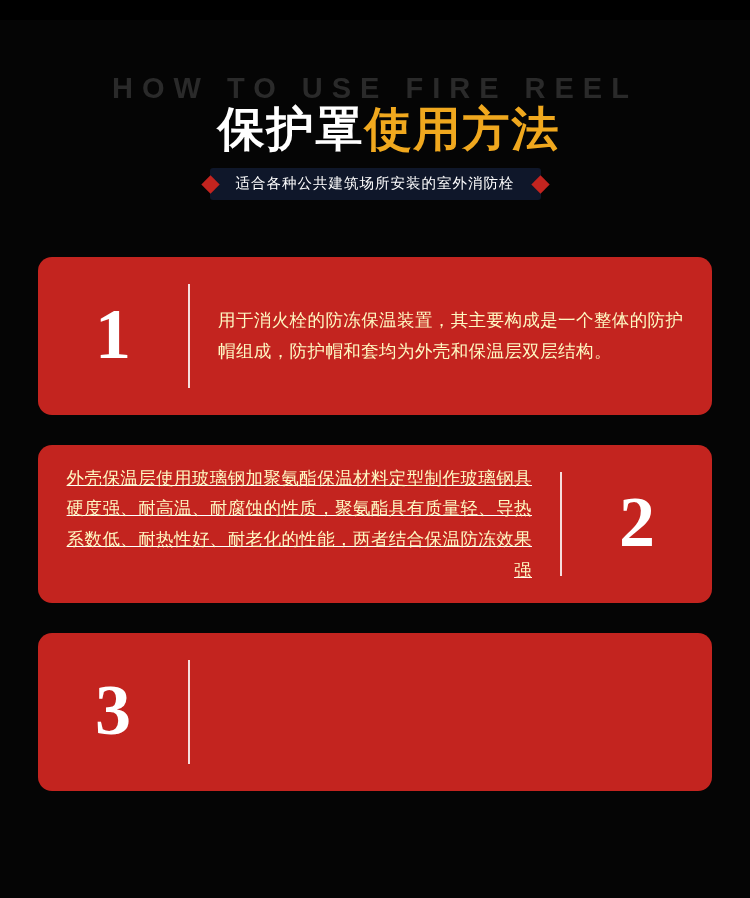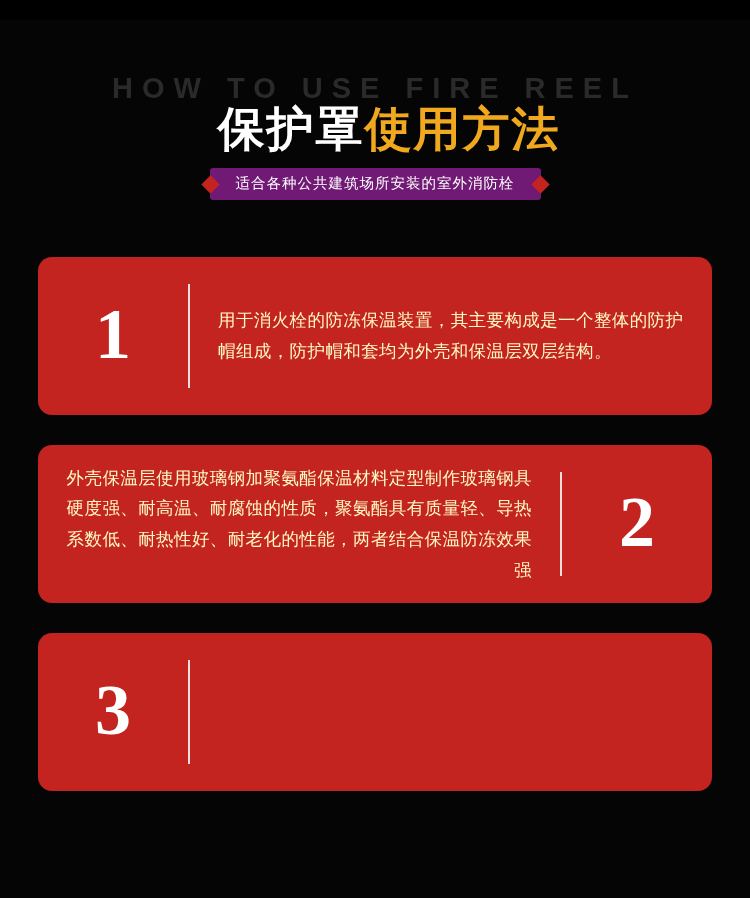--- a/index.html
+++ b/index.html
@@ -61,21 +61,21 @@
   .subtitle-wrap {
     position: absolute;
     left: 0;
     right: 0;
     top: 148px;
     display: flex;
     justify-content: center;
   }
   .subtitle {
     position: relative;
-    background: #701a75;
+    background: #0f172a;
     color: #ffffff;
     font-size: 14.5px;
     letter-spacing: 1px;
     padding: 6px 26px 7px 26px;
     border-radius: 3px;
   }
   .subtitle::before,
   .subtitle::after {
     content: "";
     position: absolute;
@@ -98,21 +98,21 @@
     position: relative;
     background: #c3241f;
     border-radius: 14px;
     height: 158px;
     margin-bottom: 30px;
     display: flex;
     align-items: center;
     box-sizing: border-box;
     overflow: hidden;
   }
-  .card.right { justify-content: flex-end; }
+  .card.right { justify-content: flex-end; text-decoration: underline; }
 
   .num {
     width: 150px;
     flex: 0 0 150px;
     text-align: center;
     font-size: 72px;
     font-weight: bold;
     line-height: 1;
     color: #ffffff;
     font-family: "Liberation Serif", serif;

